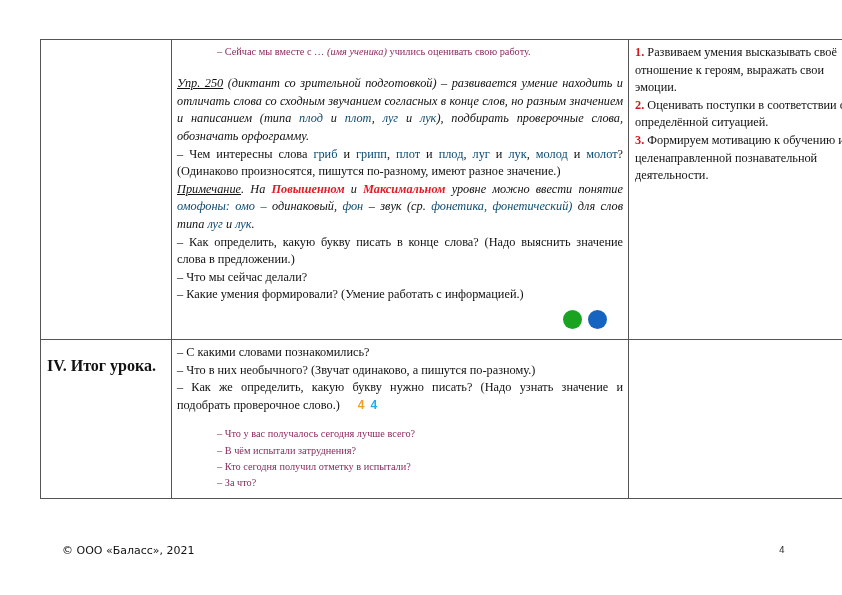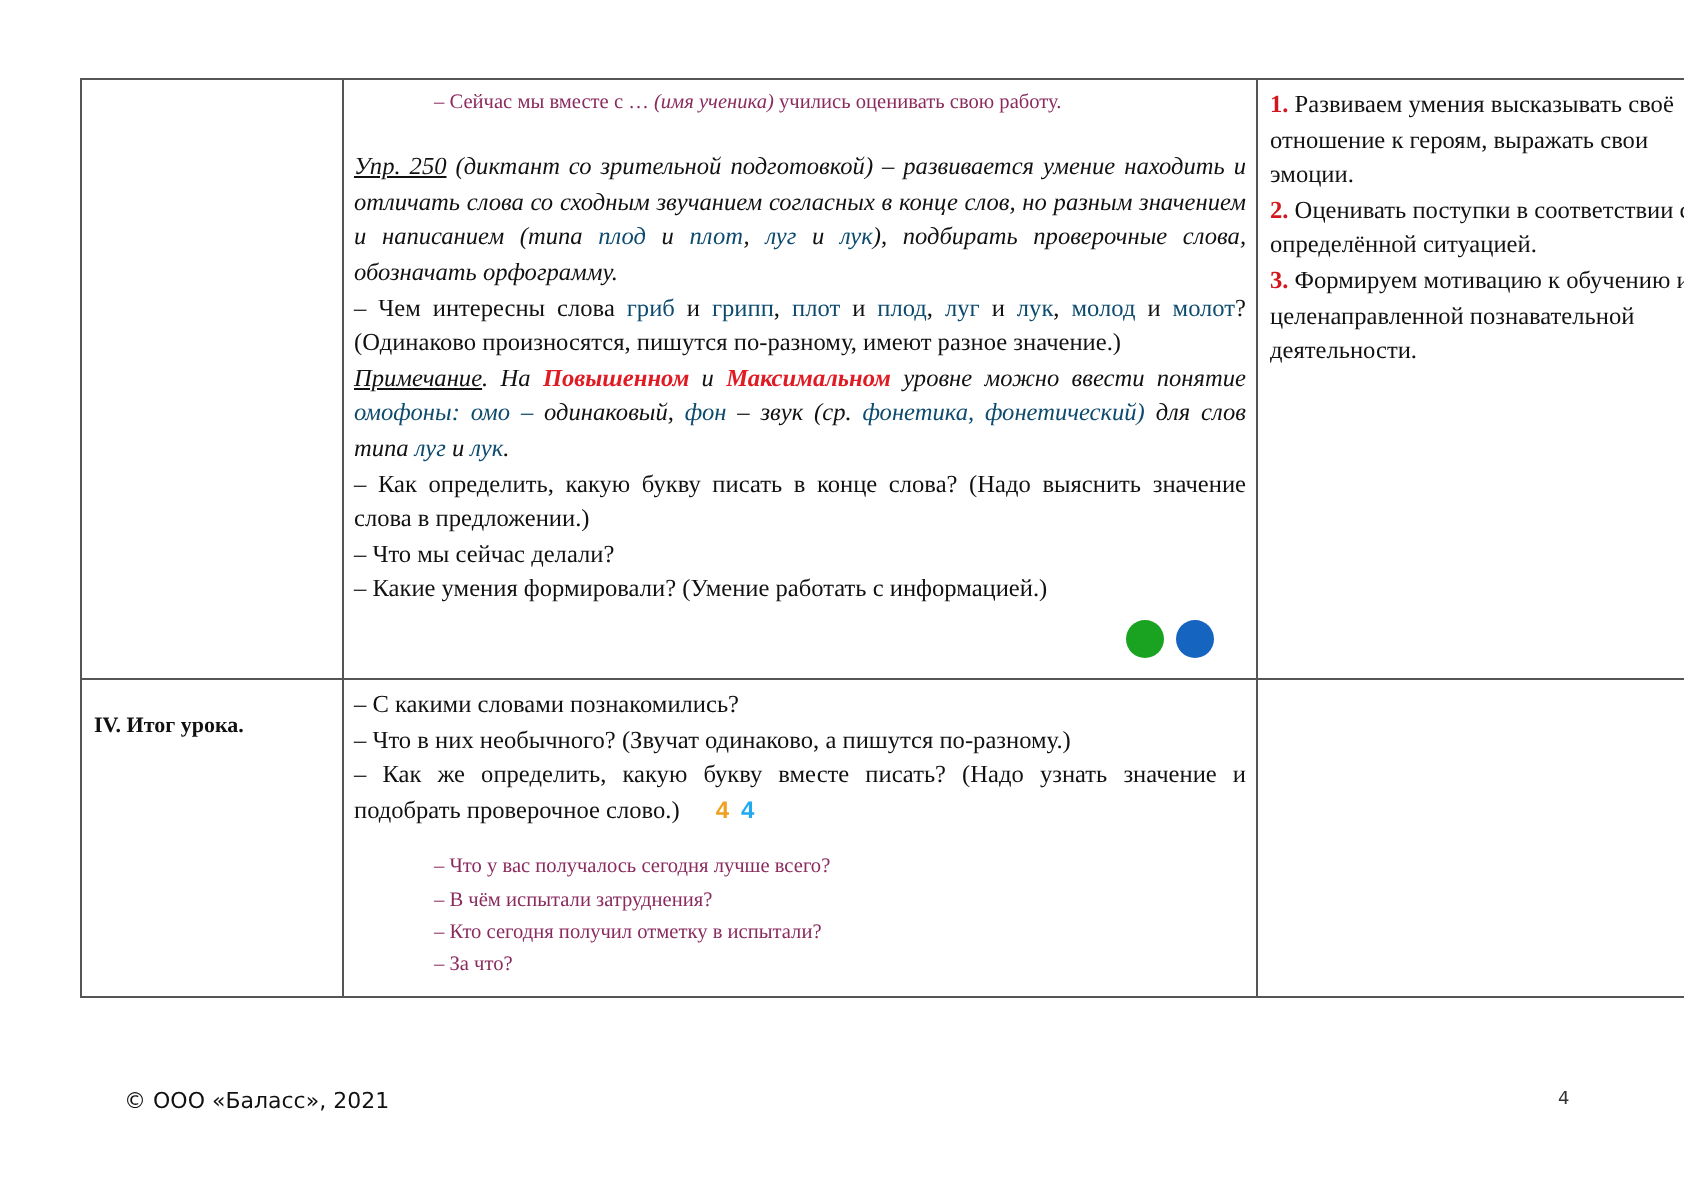--- a/index.html
+++ b/index.html
@@ -17,21 +17,21 @@
   .row2 { height: 159px; }
   .small-purple { color: #8a2a5e; font-size: 10.3px; line-height: 16.2px; margin-left: 40px; }
   .it { font-style: italic; }
   .u { text-decoration: underline; }
   .blue { color: #0c4a6e; }
   .red-b { color: #e01b24; font-weight: bold; }
   .num { color: #d3171f; font-weight: bold; }
   .gap { height: 15px; }
   .dots { display: flex; justify-content: flex-end; gap: 6px; margin-top: 6px; padding-right: 16px; }
   .dot { width: 19px; height: 19px; border-radius: 50%; display: inline-block; }
-  .stage-title { font-weight: bold; font-size: 11px; padding: 17px 0 0 6px; }
+  .stage-title { font-weight: bold; font-size: 16px; padding: 17px 0 0 6px; }
   .grade { font-family: "Liberation Sans", "DejaVu Sans", sans-serif; font-weight: bold; font-size: 12px; }
   .grade1 { color: #f0a020; margin-left: 18px; }
   .grade2 { color: #22aaf0; margin-left: 6px; }
   .q-block { margin-top: 12px; }
   .footer { position: absolute; left: 62px; top: 544px; font-family: "DejaVu Sans", sans-serif; font-size: 11px; color: #111; }
   .page-num { position: absolute; left: 779px; top: 545px; font-family: "DejaVu Sans", sans-serif; font-size: 9px; color: #333; }
   p { margin: 0; }
 </style>
 </head>
 <body>
@@ -60,21 +60,21 @@
       <p><span class="num">3.</span><span> Формируем мотивацию к обучению и целенаправленной познавательной деятельности.</span></p>
     </td>
   </tr>
   <tr class="row2">
     <td class="col1">
       <div class="stage-title">IV. Итог урока.</div>
     </td>
     <td class="col2 cell-mid">
       <p>– С какими словами познакомились?</p>
       <p>– Что в них необычного? (Звучат одинаково, а пишутся по-разному.)</p>
-      <p><span>– Как же определить, какую букву вместе писать? (Надо узнать значение и подобрать проверочное слово.)</span><span class="grade grade1">4</span><span class="grade grade2">4</span></p>
+      <p><span>– Как же определить, какую букву нужно писать? (Надо узнать значение и подобрать проверочное слово.)</span><span class="grade grade1">4</span><span class="grade grade2">4</span></p>
       <div class="q-block">
         <p class="small-purple">– Что у вас получалось сегодня лучше всего?</p>
         <p class="small-purple">– В чём испытали затруднения?</p>
         <p class="small-purple">– Кто сегодня получил отметку в испытали?</p>
         <p class="small-purple">– За что?</p>
       </div>
     </td>
     <td class="col3"></td>
   </tr>
 </tbody>

